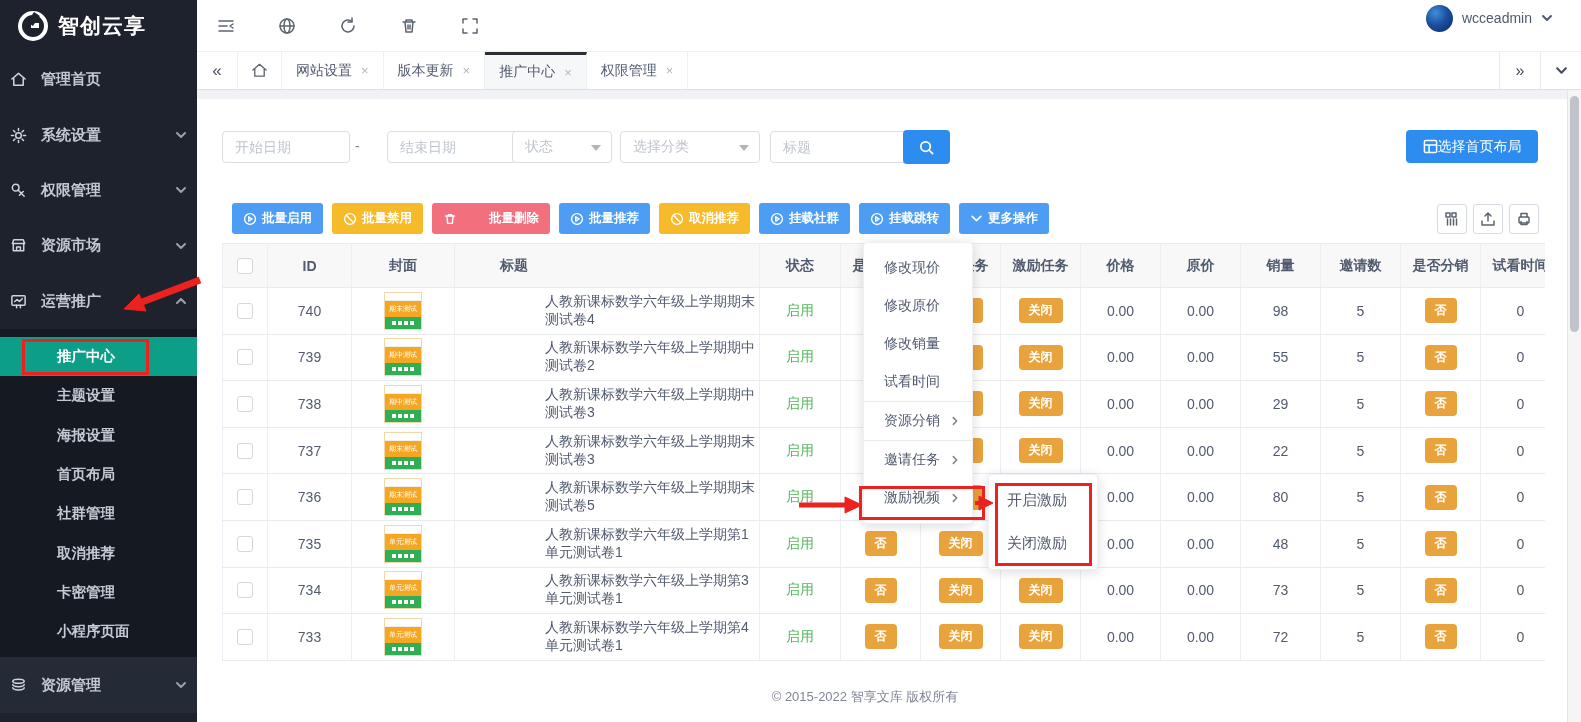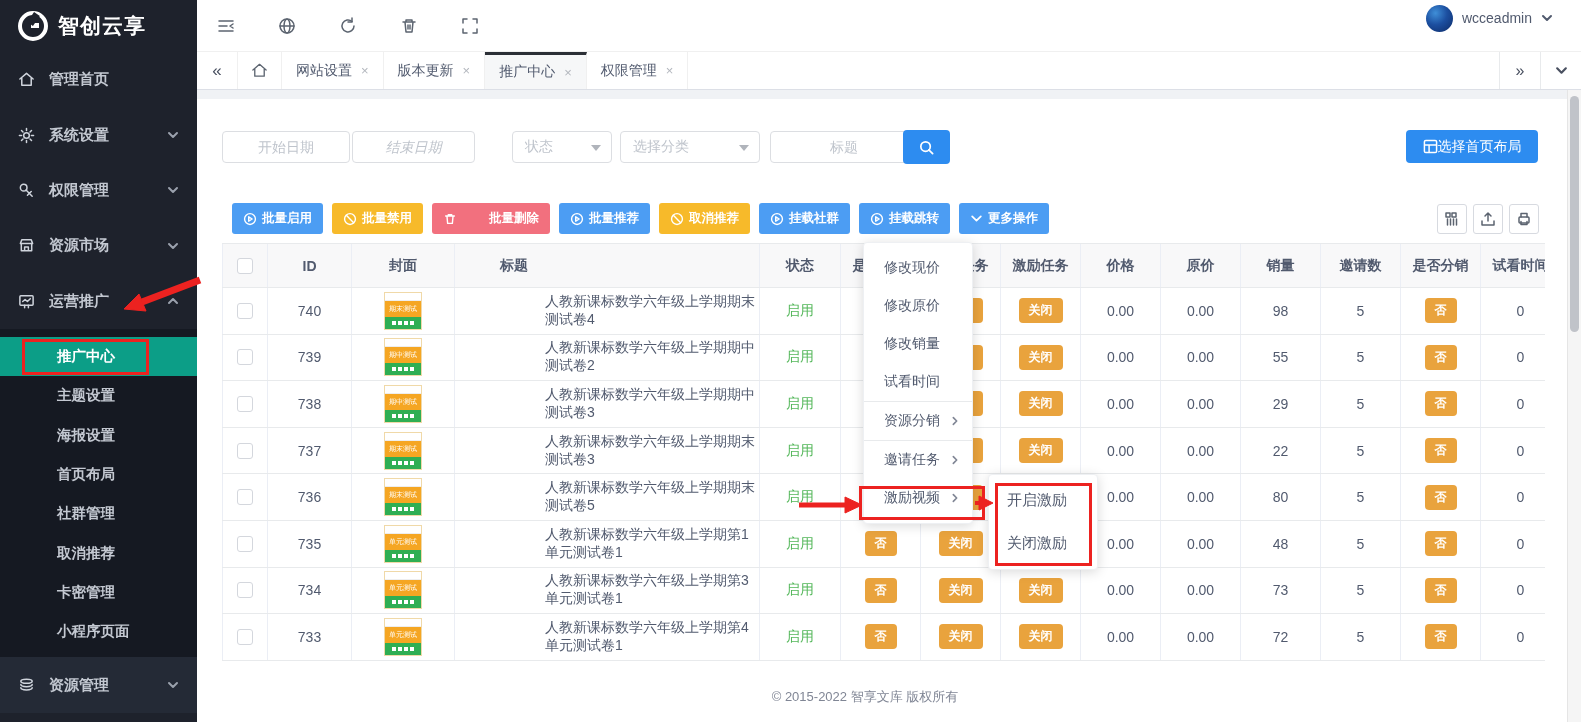--- a/index.html
+++ b/index.html
@@ -7,21 +7,21 @@
     font-family:"Liberation Sans","DejaVu Sans",sans-serif; }
   body { position:relative; color:#515a6e; }
 
   
   .sidebar { position:absolute; left:0; top:0; width:197px; height:722px; background:#1e222c; z-index:10; }
   .logo { height:52px; display:flex; align-items:center; gap:10px; padding-left:18px; }
   .logo-mark { width:30px; height:30px; border:4px solid #fff; border-radius:50%; position:relative; }
   .logo-mark::after { content:""; position:absolute; left:8px; top:-2px; width:7px; height:12px; background:#1e222c; transform:rotate(35deg); }
   .logo-mark::before { content:""; position:absolute; left:9px; top:8px; width:8px; height:5px; background:#fff; }
   .logo-text { color:#fff; font-size:21px; font-weight:bold; letter-spacing:1px; }
-  .side-item { height:55.4px; display:flex; align-items:center; padding:0 18px; color:#c3c8d1; font-size:15px; font-weight:bold; cursor:pointer; }
+  .side-item { height:55.4px; display:flex; align-items:center; padding:0 10px; color:#c3c8d1; font-size:15px; font-weight:bold; cursor:pointer; }
   .side-item .mi { width:17px; height:17px; margin-right:14px; flex:0 0 auto; }
   .side-item .grow { flex:1; }
   .side-item .chev { width:12px; height:12px; }
   .submenu { background:#151922; padding:8px 0 6px 0; }
   .sub-item { height:39.3px; display:flex; align-items:center; padding-left:57px; color:#c3c8d1; font-size:14.5px; font-weight:bold; cursor:pointer; }
   .sub-item.active { background:#0c9e87; color:#fff; }
   .side-bottom { background:#242a36; }
   svg.ic { stroke:#cfd4dc; fill:none; stroke-width:1.6; stroke-linecap:round; stroke-linejoin:round; }
   svg.chv { stroke:#9aa1ad; fill:none; stroke-width:2; stroke-linecap:round; stroke-linejoin:round; }
 
@@ -40,21 +40,21 @@
   .tab-left { width:40px; font-size:17px; color:#495060; }
   .tab-home { width:45px; border-left:1px solid #f0f0f0; border-right:1px solid #f0f0f0; }
   .tab { padding:0 14px; gap:9px; font-size:14px; border-right:1px solid #f0f0f0; }
   .tab .x { color:#b2b6bd; font-size:13px; cursor:pointer; }
   .tab.active { background:#f6f7f8; border-top:3px solid #2b2f36; }
   .tab-right { position:absolute; right:0; top:0; height:100%; display:flex; }
   .tab-arrow { width:41px; display:flex; align-items:center; justify-content:center; border-left:1px solid #e8eaec; font-size:16px; color:#495060; cursor:pointer; background:#fff; }
   .strip { position:absolute; left:197px; top:90px; width:1384px; height:9px; background:#f0f2f5; }
 
   
-  .f-input { position:absolute; height:32px; border:1px solid #dcdee2; border-radius:4px; font-size:14px; color:#15803d; padding:0 12px; background:#fff;text-align:center; }
+  .f-input { position:absolute; height:32px; border:1px solid #dcdee2; border-radius:4px; font-size:14px; color:#15803d; padding:0 12px; background:#fff; }
   .f-input::placeholder { color:#bfc4cc; }
   .f-select { position:absolute; height:32px; border:1px solid #dcdee2; border-radius:4px; background:#fff; display:flex; align-items:center; padding:0 12px; color:#bfc4cc; font-size:14px; cursor:pointer; }
   .f-select .caret { position:absolute; right:10px; top:13px; width:0; height:0; border-left:5px solid transparent; border-right:5px solid transparent; border-top:6px solid #b0b4bb; }
   .dash { position:absolute; left:355px; top:138px; color:#808695; font-size:14px; }
   .search-btn { position:absolute; left:903px; top:130px; width:47px; height:34px; background:#2d8cf0; border:none; border-radius:4px; display:flex; align-items:center; justify-content:center; cursor:pointer; }
   .layout-btn { position:absolute; left:1406px; top:130px; width:132px; height:33px; background:#2d8cf0; color:#fff; border:none; border-radius:4px; font-size:14px; display:flex; align-items:center; justify-content:center; cursor:pointer; }
 
   
   .batch-row { position:absolute; left:232px; top:203px; display:flex; gap:9px; }
   .bbtn { height:31px; border:none; border-radius:3px; color:#fff; font-size:12.5px; font-weight:bold; display:inline-flex; align-items:center; gap:5px; padding:0 11px; cursor:pointer; }
@@ -271,21 +271,21 @@
         <svg class="chv" width="13" height="13" viewBox="0 0 12 12">
           <path d="M2 4l4 4 4-4" stroke="#495060"></path>
         </svg>
       </div>
   </div>
 </div>
 <div class="strip"></div>
 
 <input class="f-input" style="left: 222px; top: 131px; width: 128px;" placeholder="开始日期">
 <span class="dash">-</span>
-<input class="f-input" style="left: 352px; top: 131px; width: 123px; font-style: italic;" placeholder="结束日期">
+<input class="f-input" style="left: 387px; top: 131px; width: 135px;" placeholder="结束日期">
 <div class="f-select" style="left:512px; top:131px; width:100px;">
     <span>状态</span>
     <span class="caret"></span>
   </div>
 <div class="f-select" style="left:620px; top:131px; width:140px;">
     <span>选择分类</span>
     <span class="caret"></span>
   </div>
 <input class="f-input" style="left: 770px; top: 131px; width: 148px;" placeholder="标题">
 <button class="search-btn">

